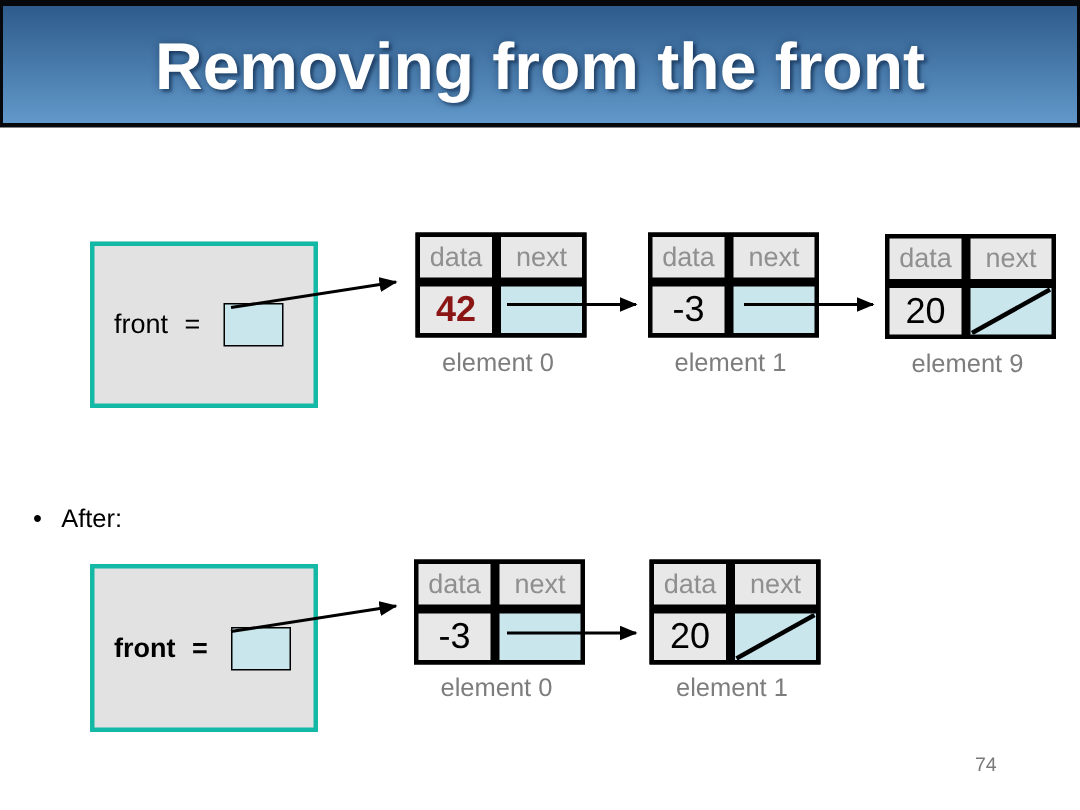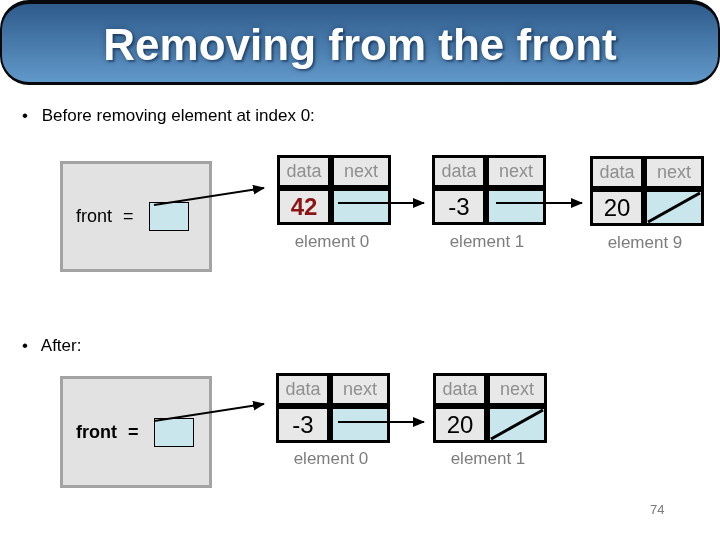--- a/index.html
+++ b/index.html
@@ -6,34 +6,34 @@
   .slide{
     position:relative;width:720px;height:540px;background:#fff;overflow:hidden;
     font-family:"Liberation Sans",sans-serif;color:#000;
   }
   
   .banner{
     position:absolute;left:0;top:0;width:720px;height:85px;box-sizing:border-box;
     background:linear-gradient(180deg,var(--banner-top,#2e5b8b) 0%,var(--banner-bottom,#6199ca) 100%);
     border-top:4px solid #06080c;border-bottom:3px solid #06080c;
     border-left:2px solid #06080c;border-right:2px solid #06080c;
-    display:flex;align-items:center;justify-content:center;border-radius:29px;
+    display:flex;align-items:center;justify-content:center;
   }
   .title{
     margin:0;padding-top:4px;font-size:44px;font-weight:bold;color:#fff;
     letter-spacing:0px;white-space:nowrap;
     text-shadow:2px 2px 2px rgba(5,25,55,.45),0 0 6px rgba(5,25,55,.35);
   }
   
   .bullet{position:absolute;left:22px;font-size:17px;color:#000;white-space:nowrap;}
   .bullet .dot{display:inline-block;width:15px;}
   
   .front-box{
     position:absolute;left:60px;width:152px;box-sizing:border-box;
-    background:var(--box-gray,#e3e3e3);border:3px solid #a3a3a3;
+    background:var(--box-gray,#e3e3e3);border:3px solid #14b8a6;
     display:flex;align-items:center;padding-left:13px;
   }
   .front-label{font-size:18px;white-space:nowrap;}
   .front-label .eq{margin-left:11px;}
   .after-grp .front-label{font-weight:bold;}
   .ptr-rect{
     width:38px;height:27px;margin-left:15px;
     background:var(--cell-blue,#c9e6ec);border:1px solid #000;
   }
   
@@ -63,24 +63,20 @@
 </style>
 </head>
 <body>
 
 <div class="slide">
 
   <header class="banner">
     <h1 class="title">Removing from the front</h1>
   </header>
 
-  <div class="bullet" style="top:106px">
-    <span class="dot">•</span>
-    <span>Before removing element at index 0:</span>
-  </div>
 
   <div class="before-grp">
     <div class="front-box" style="top:161px;height:111px">
       <span class="front-label"><span>front</span><span class="eq">=</span></span>
       <span class="ptr-rect"></span>
     </div>
 
     <div class="node" style="left:277px;top:155px">
       <div class="cell hdr">data</div>
       <div class="cell hdr">next</div>

